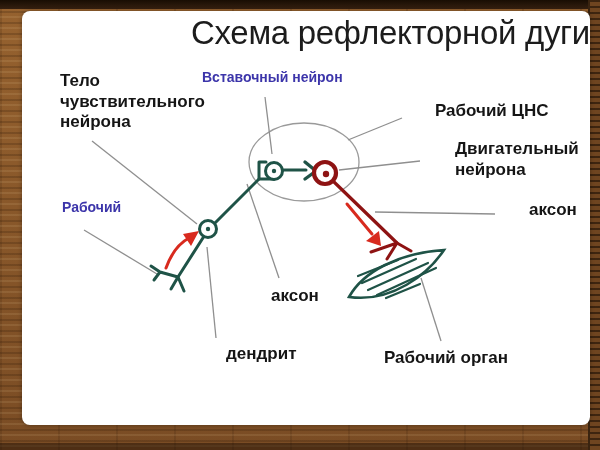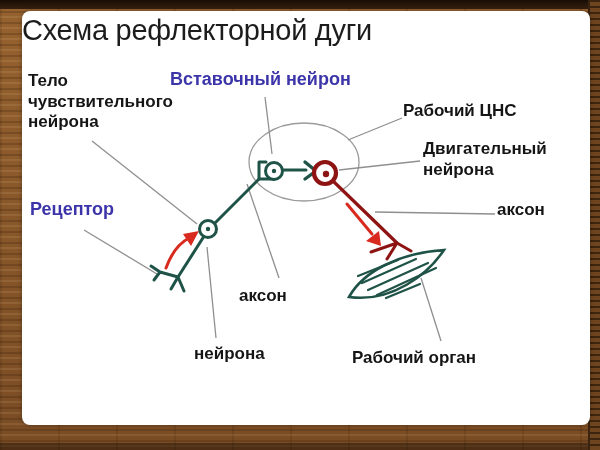--- a/index.html
+++ b/index.html
@@ -16,25 +16,25 @@
   .wood-right{
     position:absolute;left:588px;top:0;width:12px;height:450px;
     background:repeating-linear-gradient(to bottom, rgba(20,10,2,0.55) 0 2px, rgba(0,0,0,0) 2px 6px), #6f4520;
     border-left:2px solid #3a2410;
   }
   .panel{
     position:absolute;left:22px;top:11px;width:568px;height:414px;
     background:#ffffff;border-radius:8px;box-shadow:0 0 4px rgba(0,0,0,0.35);
   }
   .overlay{position:absolute;left:0;top:0;width:600px;height:450px;}
-  .lbl{position:absolute;font-weight:bold;font-size:17px;line-height:1.22;color:#151515;white-space:pre-line;}
-  .lbl.blue{color:#3c35aa;font-size:18px;}
+  .lbl{position:absolute;font-weight:bold;font-size:17px;line-height:1.22;color:#151515;white-space:pre-line;margin-left:32px;}
+  .lbl.blue{color:#3c35aa;font-size:14px;}
   .title{
-    position:absolute;left:22px;top:14px;width:568px;text-align:left;
-    font-size:29px;font-weight:400;color:#1c1c1c;letter-spacing:-0.3px;
+    position:absolute;left:22px;top:14px;width:568px;text-align:right;
+    font-size:33px;font-weight:400;color:#1c1c1c;letter-spacing:-0.3px;
   }
 </style>
 </head>
 <body>
 
 <div class="stage">
   <div class="wood-top"></div>
   <div class="wood-bottom"></div>
   <div class="wood-right"></div>
 
@@ -87,18 +87,18 @@
       <polygon points="381,246 379,231 366,241" fill="#d82a1e"></polygon>
     </g>
   </svg>
 
   <div class="title">Схема рефлекторной дуги</div>
 
   <div class="lbl" style="left:28px;top:71px;width:172px;">Тело чувствительного нейрона</div>
   <div class="lbl blue" style="left:170px;top:69px;">Вставочный нейрон</div>
   <div class="lbl" style="left:403px;top:101px;">Рабочий ЦНС</div>
   <div class="lbl" style="left:423px;top:139px;width:140px;">Двигательный нейрона</div>
-  <div class="lbl blue" style="left:30px;top:199px;">Рецептор</div>
+  <div class="lbl blue" style="left:30px;top:199px;">Рабочий</div>
   <div class="lbl" style="left:497px;top:200px;">аксон</div>
   <div class="lbl" style="left:239px;top:286px;">аксон</div>
-  <div class="lbl" style="left:194px;top:344px;">нейрона</div>
+  <div class="lbl" style="left:194px;top:344px;">дендрит</div>
   <div class="lbl" style="left:352px;top:348px;">Рабочий орган</div>
 </div>
 
 </body></html>

